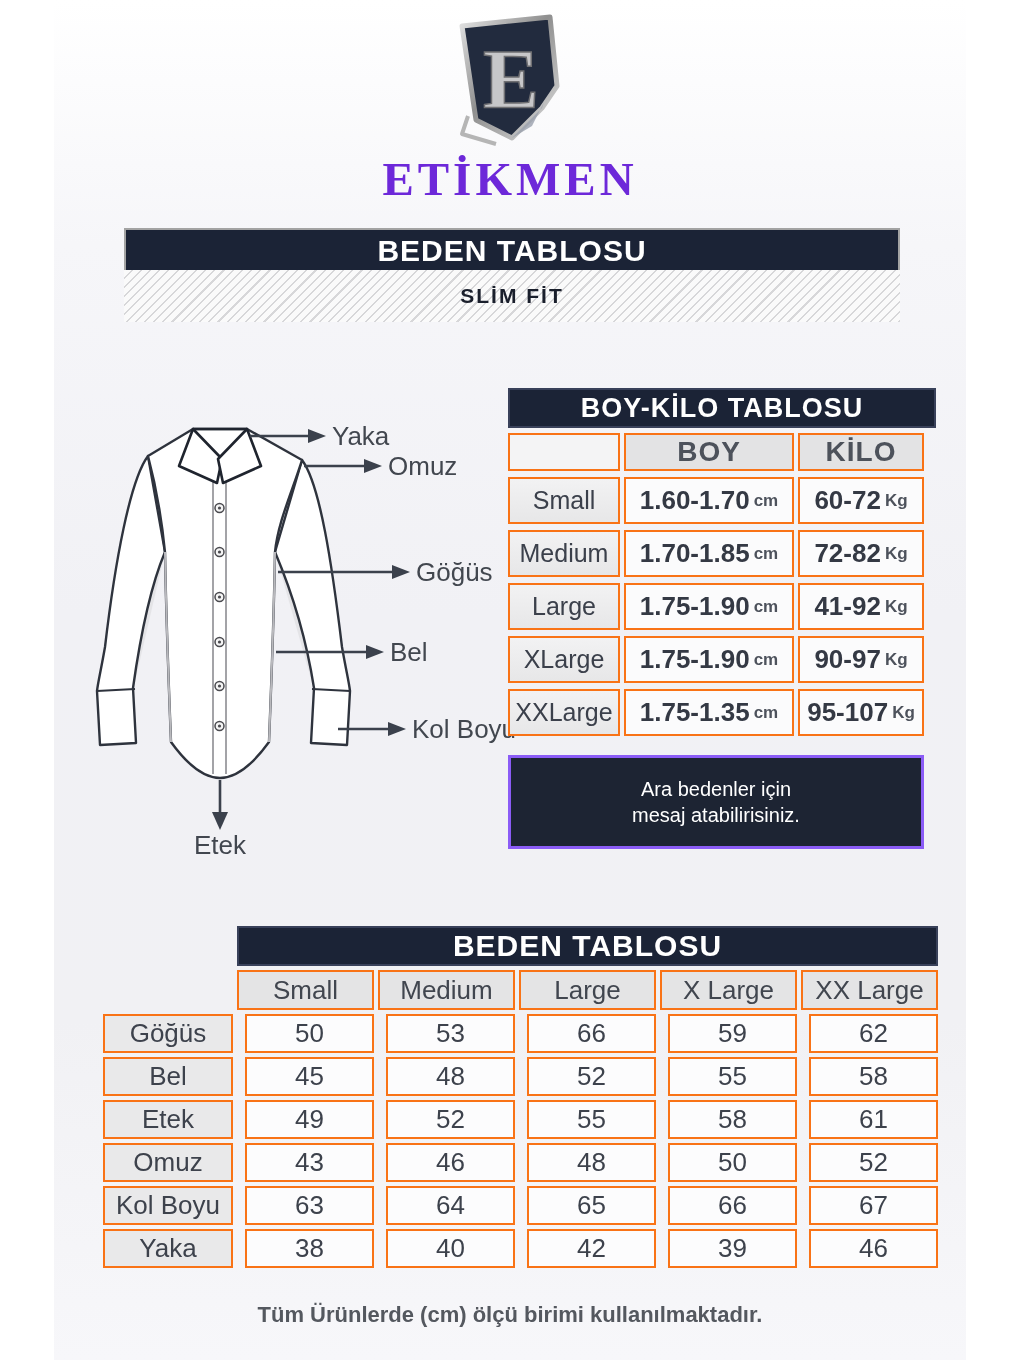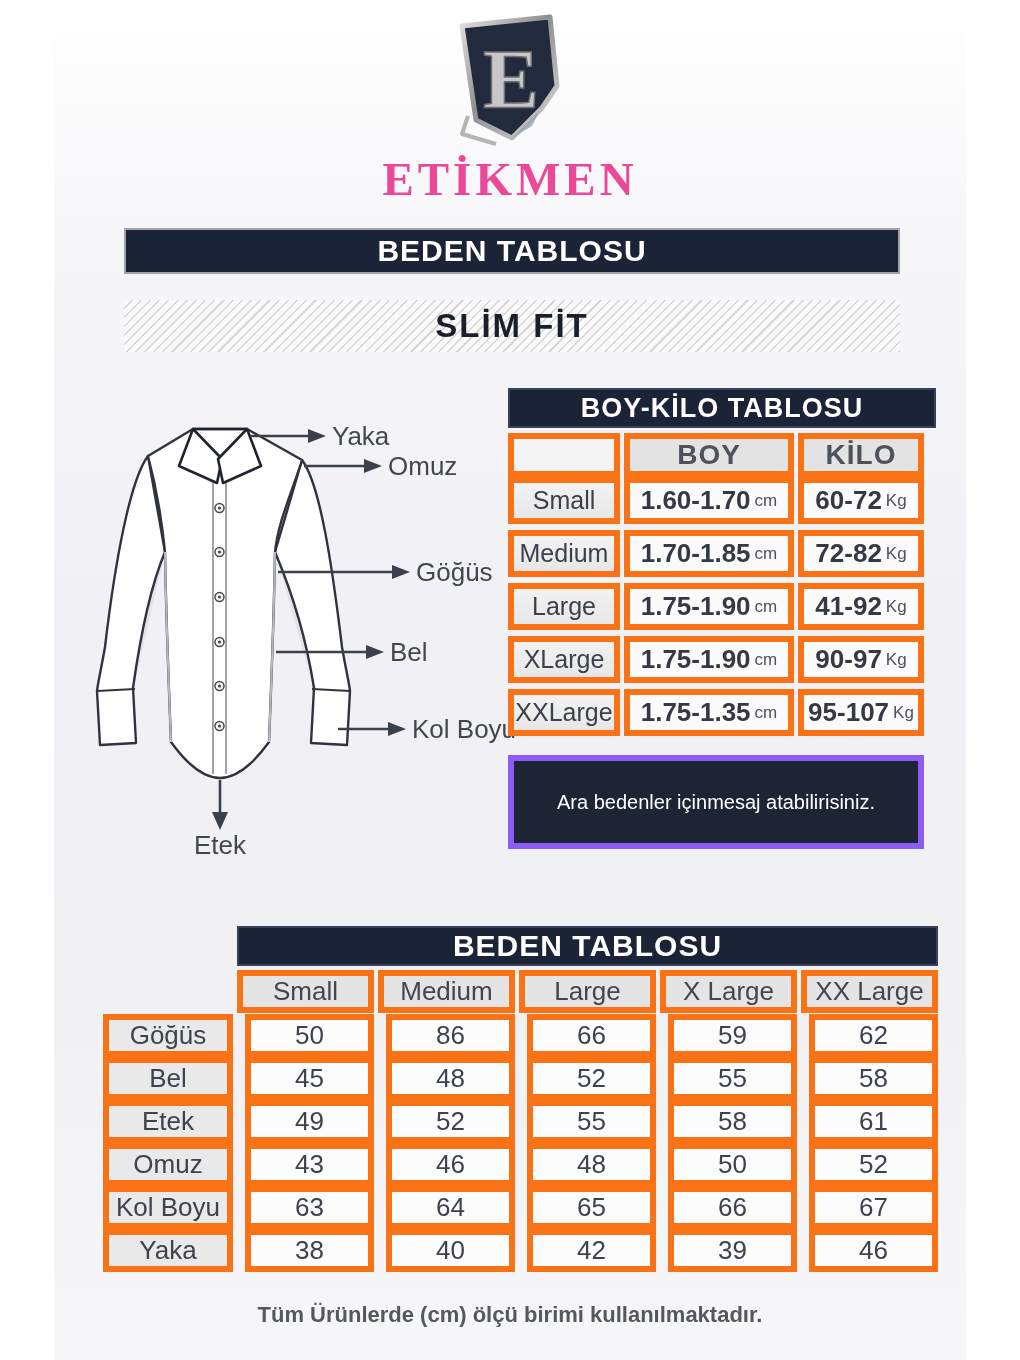--- a/index.html
+++ b/index.html
@@ -4,52 +4,52 @@
 <style>
   html,body{margin:0;padding:0;}
   body{font-family:"Liberation Sans",sans-serif;background:#ffffff;}
   #page{position:relative;width:1020px;height:1360px;background:#ffffff;overflow:hidden;}
   #stage{position:absolute;left:54px;top:0;width:912px;height:1360px;
     background:linear-gradient(180deg,#ffffff 0%,#f6f6f9 18%,#f1f1f5 45%,#f1f1f4 75%,#f7f7fa 100%);}
 
   
   .logo-wrap{position:absolute;left:0;top:14px;width:1020px;text-align:center;}
   .brand-name{font-family:"Liberation Serif",serif;font-size:47px;font-weight:bold;
-    letter-spacing:4px;color:#ec4899;margin-top:2px;}
+    letter-spacing:4px;color:#6d28d9;margin-top:2px;}
 
   
   .banner{position:absolute;left:124px;width:776px;display:flex;align-items:center;justify-content:center;box-sizing:border-box;}
   #banner-title{top:228px;height:46px;background:#1b2336;border:2px solid #a3a3a3;
     color:#ffffff;font-size:30px;font-weight:bold;letter-spacing:1px;}
-  #banner-fit{top:300px;height:52px;color:#1a1f2c;font-size:33px;font-weight:bold;letter-spacing:2px;
+  #banner-fit{top:270px;height:52px;color:#1a1f2c;font-size:21px;font-weight:bold;letter-spacing:2px;
     background:repeating-linear-gradient(135deg,#fafafa 0px,#fafafa 5px,#d7d7d9 5px,#d7d7d9 6.5px);}
 
   
   #diagram{position:absolute;left:70px;top:402px;}
 
   
   #bk{position:absolute;left:508px;top:388px;width:428px;}
   .bk-title{height:40px;background:#1b2336;border:2px solid #39415a;box-sizing:border-box;
     color:#fff;font-size:27px;font-weight:bold;letter-spacing:1px;
     display:flex;align-items:center;justify-content:center;}
   .bk-rows{display:flex;flex-direction:column;row-gap:6px;margin-top:5px;}
   .bk-row{display:grid;grid-template-columns:112px 170px 126px;column-gap:4px;}
   .bk-row.hdr{height:38px;}
   .bk-row.data{height:47px;}
-  .cell{border:6px solid #f97316;box-sizing:border-box;display:flex;align-items:center;justify-content:center;}
+  .cell{border:2px solid #f97316;box-sizing:border-box;display:flex;align-items:center;justify-content:center;}
   .bk-corner{background:#f4f4f5;}
   .bk-head{background:#e3e3e4;font-size:28px;font-weight:bold;color:#4d525b;letter-spacing:1px;}
   .bk-size{background:linear-gradient(180deg,#f2f2f3,#e7e7e8);font-size:25px;color:#3b404b;}
   .bk-val{background:#fbfbfc;font-size:26px;font-weight:bold;color:#343944;white-space:nowrap;}
-  .unit{font-size:17px;font-weight:normal;color:#4d525c;margin-left:4px;}
+  .unit{font-size:17px;font-weight:bold;color:#4d525c;margin-left:4px;}
 
   
   #note{position:absolute;left:508px;top:755px;width:416px;height:94px;box-sizing:border-box;
-    background:#1d2433;border:6px solid #8b5cf6;color:#ffffff;
-    display:flex;flex-direction:row;align-items:center;justify-content:center;
+    background:#1d2433;border:3px solid #8b5cf6;color:#ffffff;
+    display:flex;flex-direction:column;align-items:center;justify-content:center;
     font-size:20px;line-height:1.32;text-align:center;}
   #note b{font-size:21px;}
 
   
   #bt{position:absolute;left:103px;top:926px;width:835px;}
   .bt-rows{display:flex;flex-direction:column;row-gap:4px;}
   .bt-row{display:grid;grid-template-columns:130px repeat(5,137px);column-gap:4px;}
   .bt-row.title-row{height:40px;}
   .bt-title{grid-column:2/7;background:#1b2336;border:2px solid #39415a;box-sizing:border-box;
     color:#fff;font-size:30px;font-weight:bold;letter-spacing:1px;
@@ -249,21 +249,21 @@
         <div class="blank"></div>
         <div class="cell bt-head">Small</div>
         <div class="cell bt-head">Medium</div>
         <div class="cell bt-head">Large</div>
         <div class="cell bt-head">X Large</div>
         <div class="cell bt-head">XX Large</div>
       </div>
       <div class="bt-row data">
         <div class="cell bt-lab">Göğüs</div>
         <div class="cell bt-val">50</div>
-        <div class="cell bt-val">86</div>
+        <div class="cell bt-val">53</div>
         <div class="cell bt-val">66</div>
         <div class="cell bt-val">59</div>
         <div class="cell bt-val">62</div>
       </div>
       <div class="bt-row data">
         <div class="cell bt-lab">Bel</div>
         <div class="cell bt-val">45</div>
         <div class="cell bt-val">48</div>
         <div class="cell bt-val">52</div>
         <div class="cell bt-val">55</div>

